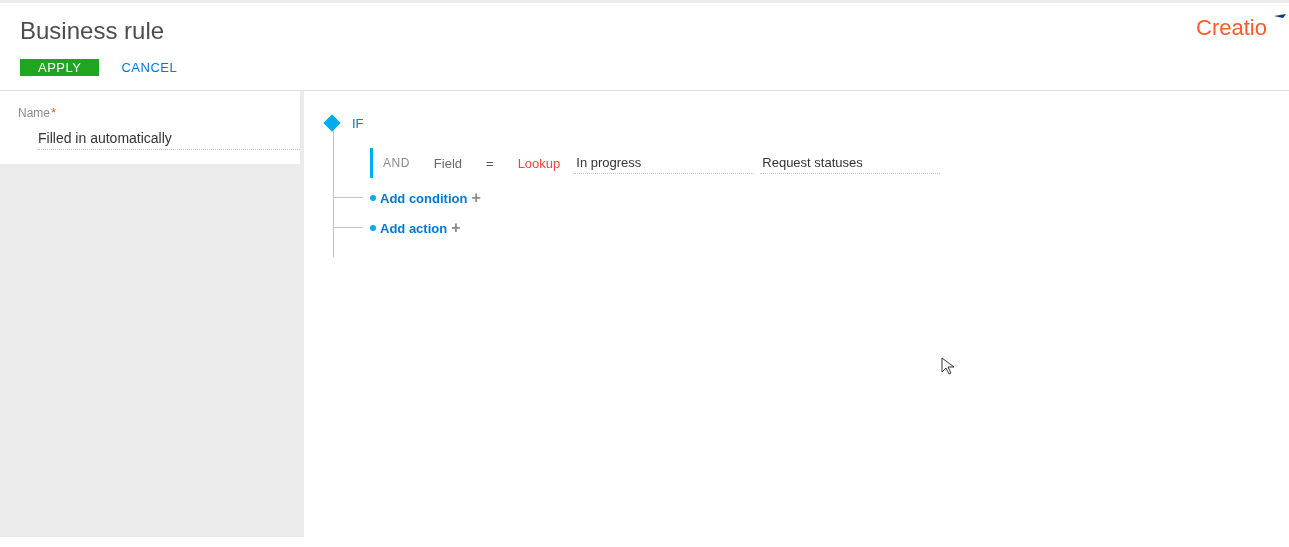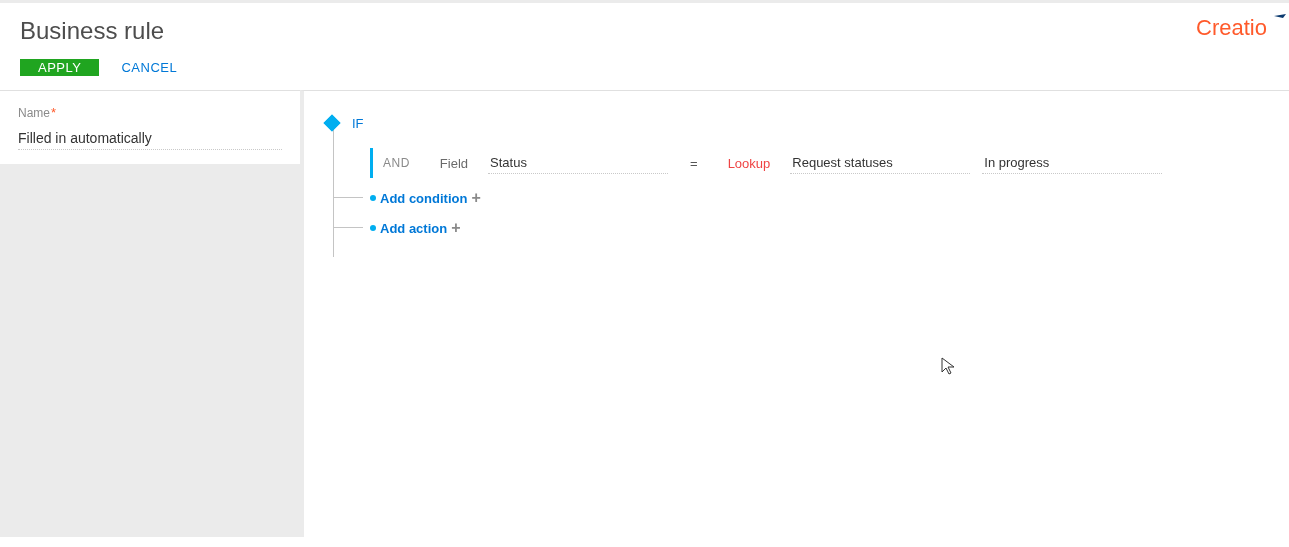--- a/index.html
+++ b/index.html
@@ -75,20 +75,21 @@
   .name-input {
     width: 100%;
     border: none;
     border-bottom: 1px dotted #c9c9c9;
     font-size: 14px;
     color: #333;
     padding: 4px 0 3px 0;
     margin-top: 6px;
     outline: none;
     background: transparent;
+    margin-left: 20px;
   }
   .content {
     flex: 1;
     background: #fff;
     border-left: 4px solid #ebebeb;
     border-top: 1px solid #e0e0e0;
     padding: 18px 20px 0 20px;
     position: relative;
   }
   .rule-tree { position: relative; }
@@ -113,21 +114,21 @@
     width: 1px;
     height: 130px;
     background: #c4c4c4;
   }
   .cond-row {
     margin-left: 30px;
     padding-left: 16px;
     height: 40px;
     display: flex;
     align-items: center;
-    gap: 12px;
+    gap: 6px;
   }
   .and-badge {
     border-left: 3px solid #00aef0;
     padding: 8px 10px 8px 10px;
     color: #8a8a8a;
     font-size: 12px;
     letter-spacing: 0.5px;
   }
   .cond-field-label {
     color: #6a6a6a;
@@ -236,25 +237,24 @@
       <div class="vline"></div>
 
       <div class="row if-row">
         <div class="diamond"></div>
         <div class="if-label">IF</div>
       </div>
 
       <div class="cond-row">
         <div class="and-badge">AND</div>
         <div class="cond-field-label">Field</div>
-        <input class="dotted-input status-input" value="Status" style="">
         <div class="eq">=</div>
         <div class="lookup-label">Lookup</div>
+        <input class="dotted-input inprog-input" value="In progress" style="">
         <input class="dotted-input req-stat-input" value="Request statuses" style="">
-        <input class="dotted-input inprog-input" value="In progress" style="">
       </div>
 
       <div class="add-row">
         <div class="hconnector"></div>
         <div class="dot"></div>
         <span class="add-link">Add condition</span>
         <span class="plus-icon">+</span>
       </div>
 
 

